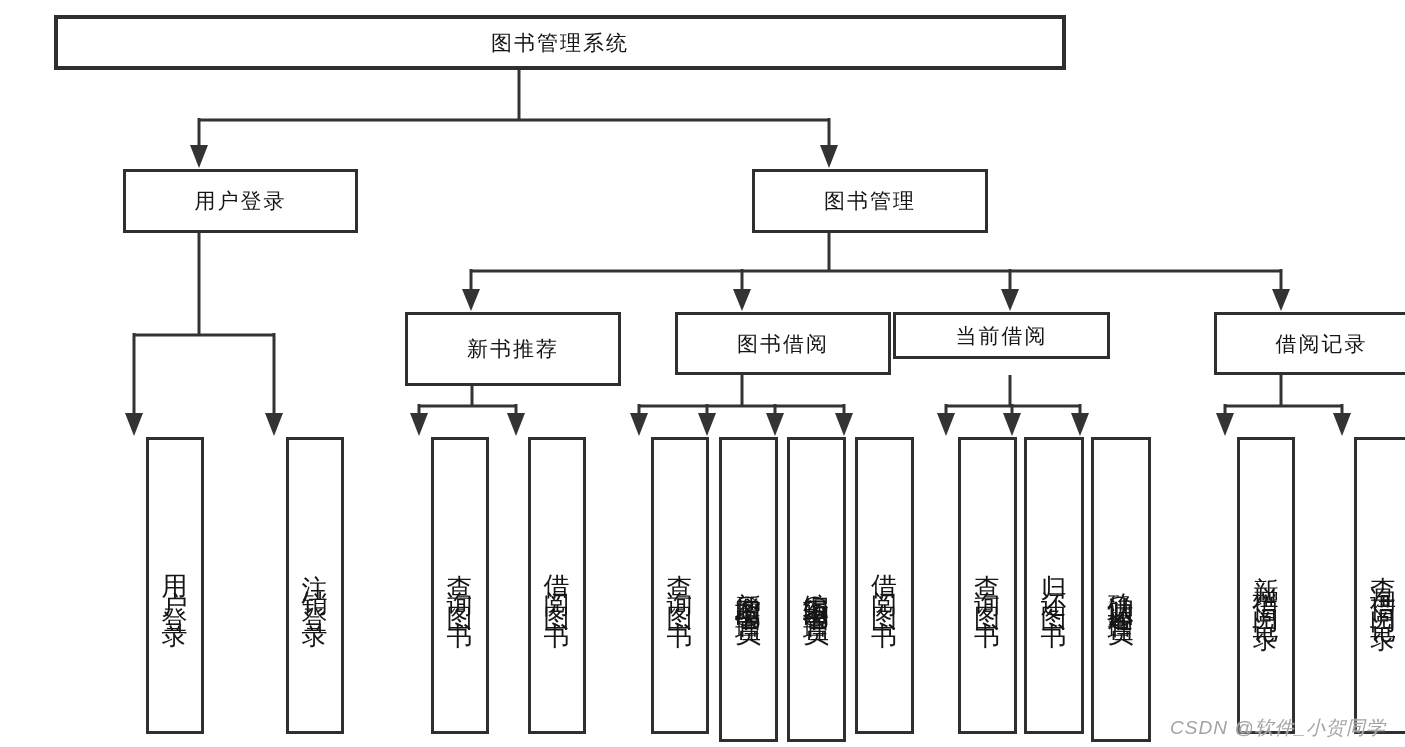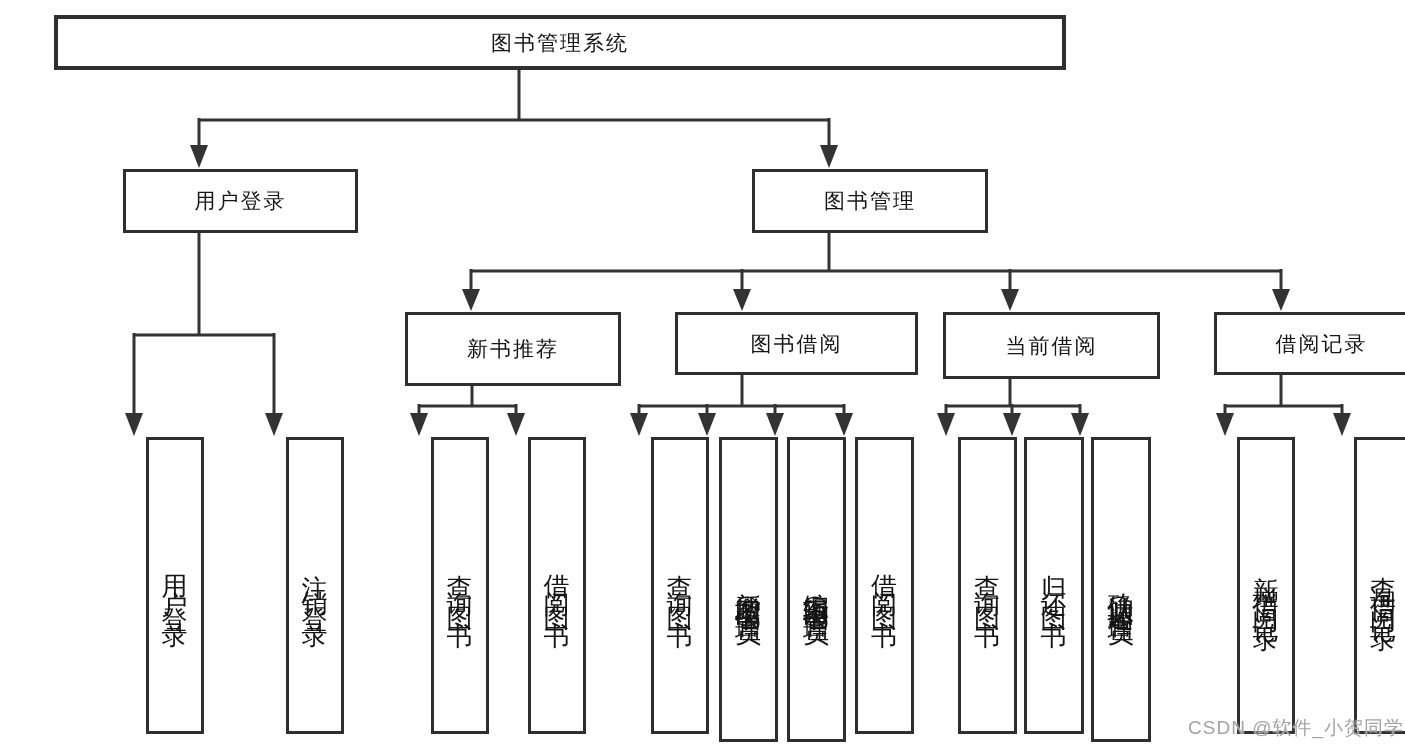--- a/index.html
+++ b/index.html
@@ -36,27 +36,28 @@
     writing-mode: vertical-lr;
     text-orientation: mixed;
     line-height: 1;
     white-space: nowrap;
   }
   .vs4 .vtext { letter-spacing: 16px; }
   .vs6 .vtext { letter-spacing: 10px; }
   .vs9 .vtext { letter-spacing: 4px; }
   .watermark {
     position: absolute;
-    right: 1px;
+    right: 19px;
     bottom: 6px;
     font-size: 19px;
     color: #a3a3a3;
     letter-spacing: 1px;
     z-index: 5;
     text-shadow: 0 0 2px #ffffff;
+    font-style: italic;
   }
   line { stroke: #333333; stroke-width: 3; }
   polygon { fill: #333333; }
 </style>
 </head>
 <body>
 
 <div class="canvas">
 
   <svg class="connectors" viewBox="0 0 1405 747" xmlns="http://www.w3.org/2000/svg">
@@ -142,24 +143,24 @@
   <div class="node hbox" style="left:82px; top:169px; width:235px; height:64px;">
     <span>用户登录</span>
   </div>
   <div class="node hbox" style="left:711px; top:169px; width:236px; height:64px;">
     <span>图书管理</span>
   </div>
 
   <div class="node hbox" style="left:364px; top:312px; width:216px; height:74px;">
     <span>新书推荐</span>
   </div>
-  <div class="node hbox" style="left:634px; top:312px; width:243px; height:63px;">
+  <div class="node hbox" style="left:634px; top:312px; width:216px; height:63px;">
     <span>图书借阅</span>
   </div>
-  <div class="node hbox" style="left:902px; top:312px; width:217px; height:67px;">
+  <div class="node hbox" style="left:852px; top:312px; width:217px; height:47px;">
     <span>当前借阅</span>
   </div>
   <div class="node hbox" style="left:1173px; top:312px; width:215px; height:63px;">
     <span>借阅记录</span>
   </div>
 
   <div class="node leaf vs4" style="left:105px; top:437px; width:58px; height:297px;">
     <span class="vtext">用户登录</span>
   </div>
   <div class="node leaf vs4" style="left:245px; top:437px; width:58px; height:297px;">

